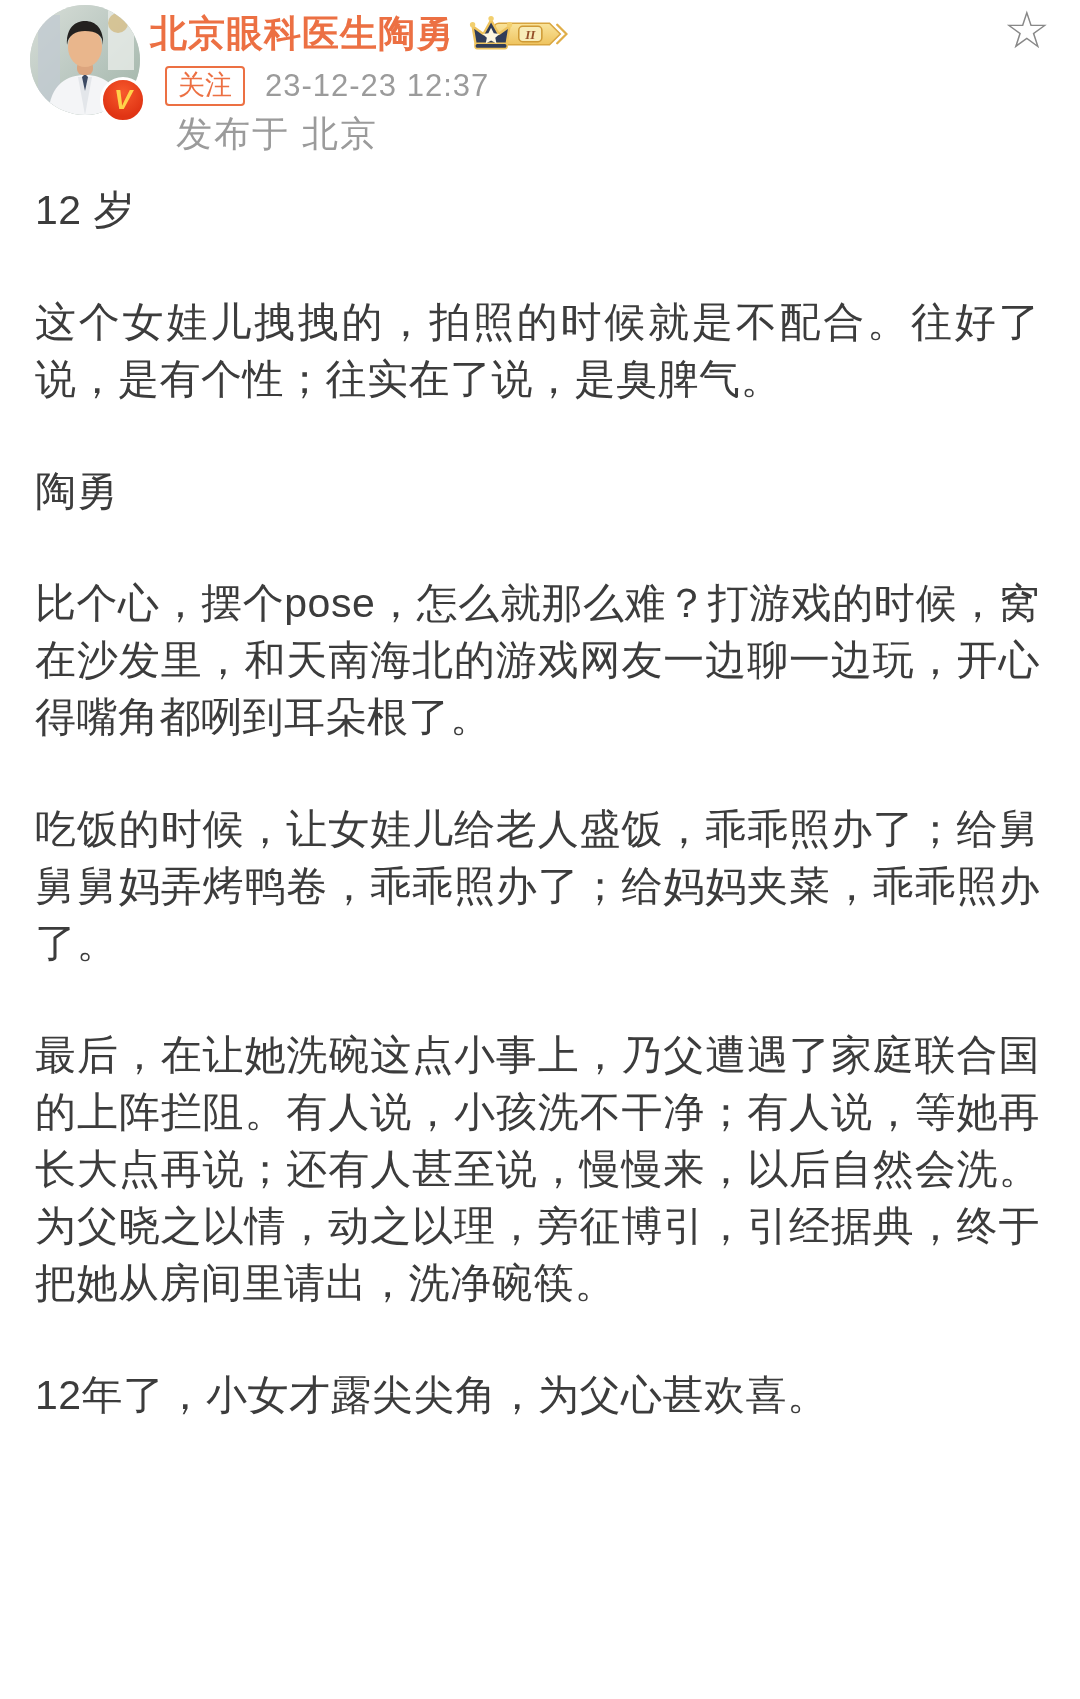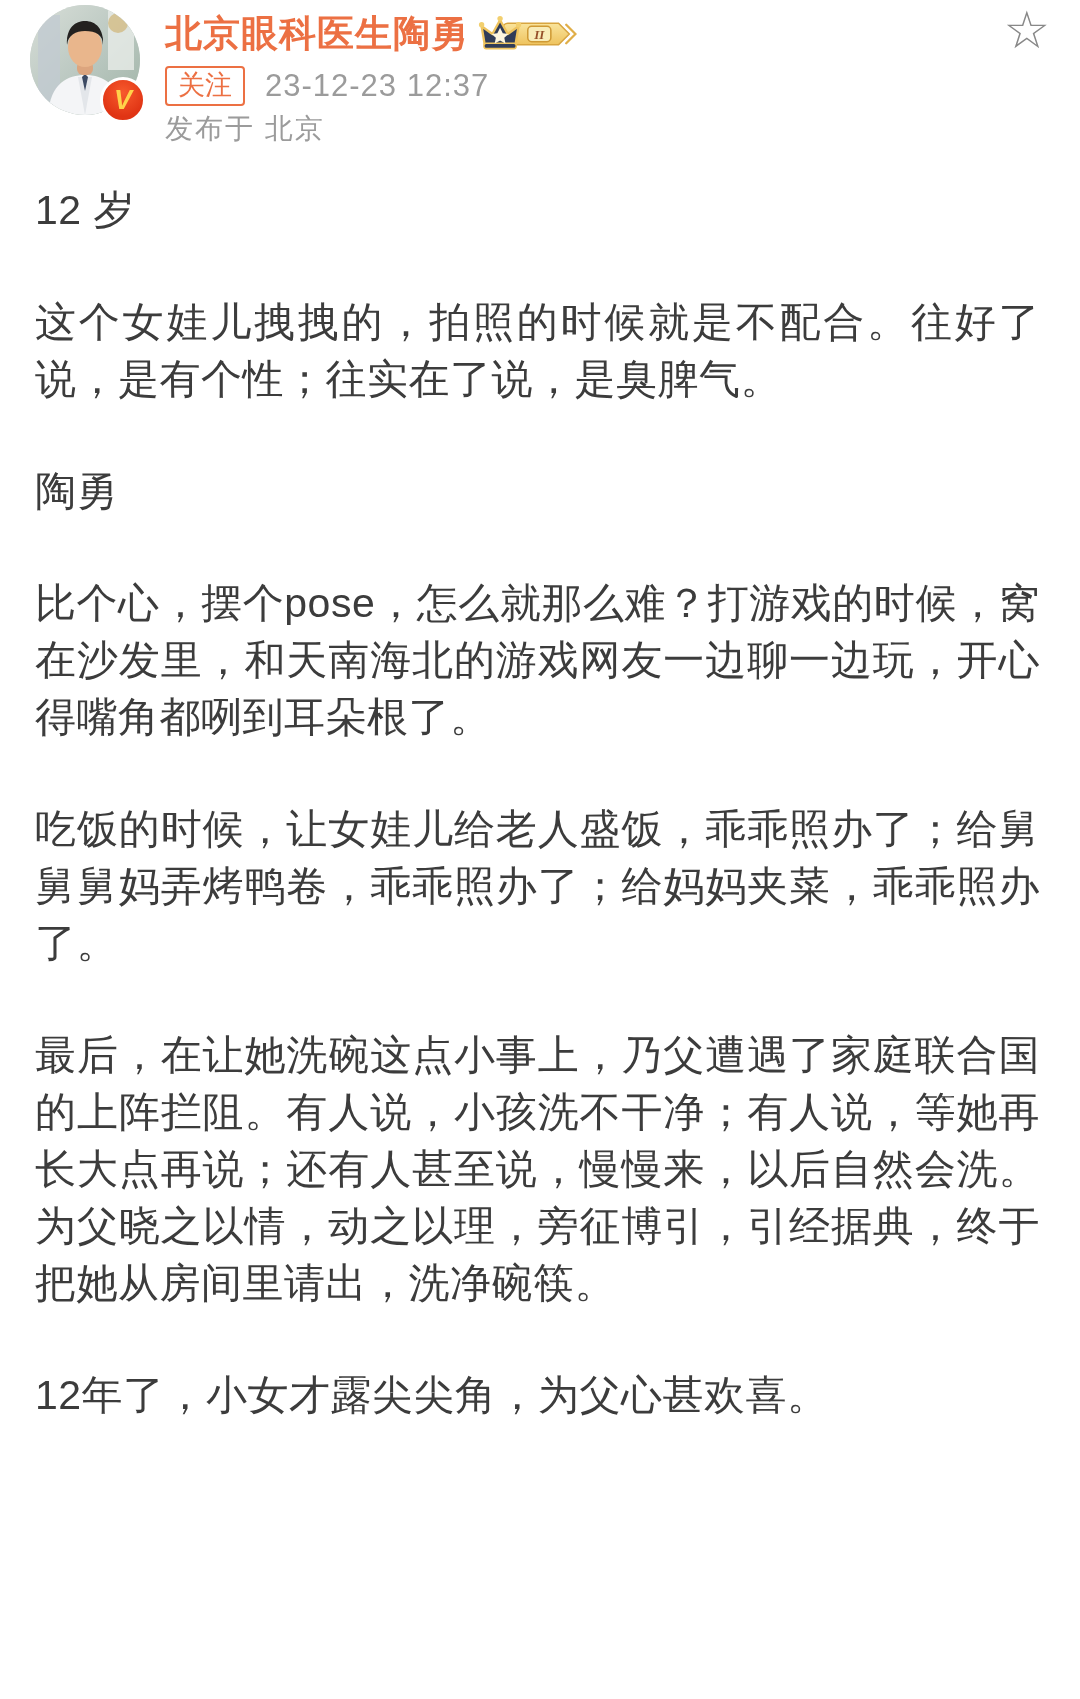--- a/index.html
+++ b/index.html
@@ -18,31 +18,31 @@
   
   .header{position:relative;height:160px;}
   .avatar-wrap{position:absolute;left:30px;top:5px;width:110px;height:110px;}
   .avatar{width:110px;height:110px;border-radius:50%;overflow:hidden;background:#cfd6d2;}
   .v-badge{
     position:absolute;right:-6px;bottom:-8px;width:46px;height:46px;border-radius:50%;
     background:radial-gradient(circle at 50% 32%,#f75a2d 0%,#e03414 70%);
     border:3px solid #ffffff;display:flex;align-items:center;justify-content:center;
     color:#ffd24a;font-size:27px;font-weight:bold;font-style:italic;
   }
-  .name-row{position:absolute;left:165px;top:12px;display:flex;align-items:center;gap:8px;}
+  .name-row{position:absolute;left:150px;top:12px;display:flex;align-items:center;gap:14px;}
   .username{color:var(--accent-orange);font-size:37px;font-weight:600;letter-spacing:1px;line-height:1.2;}
   .vip-badge{display:inline-flex;align-items:center;}
   .follow-row{position:absolute;left:165px;top:66px;display:flex;align-items:center;gap:20px;}
   .follow-btn{
     display:inline-block;border:2px solid var(--accent-orange);color:var(--accent-orange);
     border-radius:4px;font-size:27px;padding:4px 11px 5px;line-height:1;background:transparent;cursor:pointer;
     font-family:inherit;
   }
   .timestamp{color:var(--secondary-gray);font-size:31px;letter-spacing:1px;}
-  .location{position:absolute;left:165px;top:110px;color:var(--secondary-gray);font-size:28px;letter-spacing:2px;}
+  .location{position:absolute;left:176px;top:110px;color:var(--secondary-gray);font-size:36px;letter-spacing:2px;}
   .star-fav{position:absolute;right:30px;top:4px;font-size:52px;color:#888888;line-height:1;cursor:pointer;}
   
   .post-body{padding:22px 40px 0 35px;}
   .post-body p{
     font-size:41px;line-height:57px;color:var(--body-text);
     margin:0 0 55px;letter-spacing:0.5px;text-align:justify;text-justify:inter-ideograph;
   }
 </style>
 </head>
 <body>

